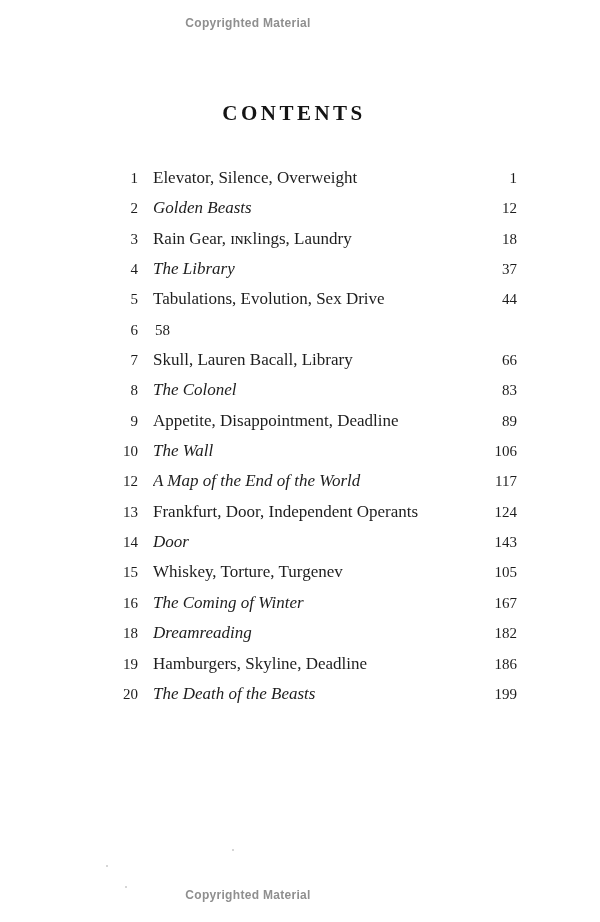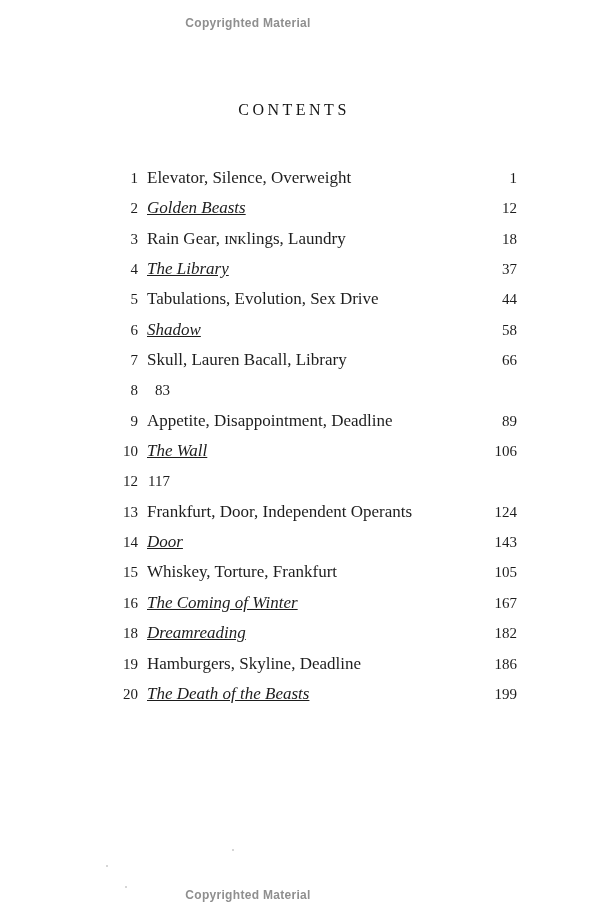--- a/index.html
+++ b/index.html
@@ -25,22 +25,22 @@
   }
   .watermark.top { top: 16px; }
   .watermark.bottom { top: 888px; }
   .contents-title {
     position: absolute;
     top: 101px;
     left: 0;
     width: 588px;
     margin: 0;
     text-align: center;
-    font-size: 16px;
-    font-weight: 400;
+    font-size: 21px;
+    font-weight: 700;
     letter-spacing: 3.5px;
     color: #141414;
   }
   .toc {
     position: absolute;
     top: 163px;
     left: 100px;
     width: 417px;
   }
   .toc-row {
@@ -52,33 +52,33 @@
     white-space: nowrap;
   }
   .toc-num {
     width: 38px;
     text-align: right;
     font-size: 15px;
     font-style: normal;
     color: #1d1d1d;
   }
   .toc-title {
-    margin-left: 9px;
+    margin-left: 15px;
     flex: 1;
     text-align: left;
     overflow: hidden;
   }
   .toc-page {
     min-width: 32px;
     text-align: right;
     font-size: 15px;
     font-style: normal;
     color: #1d1d1d;
   }
-  .toc-row.italic .toc-title { font-style: italic; text-decoration: underline; }
+  .toc-row.italic .toc-title { font-style: italic; }
   .speck {
     position: absolute;
     width: 2px;
     height: 2px;
     border-radius: 50%;
     background: #c9c9c9;
   }
 </style>
 </head>
 <body>
@@ -110,59 +110,60 @@
     <span class="toc-title">The Library</span>
     <span class="toc-page">37</span>
   </div>
       <div class="toc-row">
     <span class="toc-num">5</span>
     <span class="toc-title">Tabulations, Evolution, Sex Drive</span>
     <span class="toc-page">44</span>
   </div>
       <div class="toc-row italic">
     <span class="toc-num">6</span>
-    <span class="toc-title">Shadow</span>
     <span class="toc-page">58</span>
   </div>
       <div class="toc-row">
     <span class="toc-num">7</span>
     <span class="toc-title">Skull, Lauren Bacall, Library</span>
     <span class="toc-page">66</span>
   </div>
       <div class="toc-row italic">
     <span class="toc-num">8</span>
+    <span class="toc-title">The Colonel</span>
     <span class="toc-page">83</span>
   </div>
       <div class="toc-row">
     <span class="toc-num">9</span>
     <span class="toc-title">Appetite, Disappointment, Deadline</span>
     <span class="toc-page">89</span>
   </div>
       <div class="toc-row italic">
     <span class="toc-num">10</span>
     <span class="toc-title">The Wall</span>
     <span class="toc-page">106</span>
   </div>
       <div class="toc-row italic">
     <span class="toc-num">12</span>
+    <span class="toc-title">A Map of the End of the World</span>
     <span class="toc-page">117</span>
   </div>
       <div class="toc-row">
     <span class="toc-num">13</span>
     <span class="toc-title">Frankfurt, Door, Independent Operants</span>
     <span class="toc-page">124</span>
   </div>
       <div class="toc-row italic">
     <span class="toc-num">14</span>
     <span class="toc-title">Door</span>
     <span class="toc-page">143</span>
   </div>
       <div class="toc-row">
     <span class="toc-num">15</span>
-    <span class="toc-title">Whiskey, Torture, Frankfurt</span>
+    <span class="toc-title">Whiskey, Torture, Turgenev</span>
     <span class="toc-page">105</span>
   </div>
       <div class="toc-row italic">
     <span class="toc-num">16</span>
     <span class="toc-title">The Coming of Winter</span>
     <span class="toc-page">167</span>
   </div>
       <div class="toc-row italic">
     <span class="toc-num">18</span>
     <span class="toc-title">Dreamreading</span>

